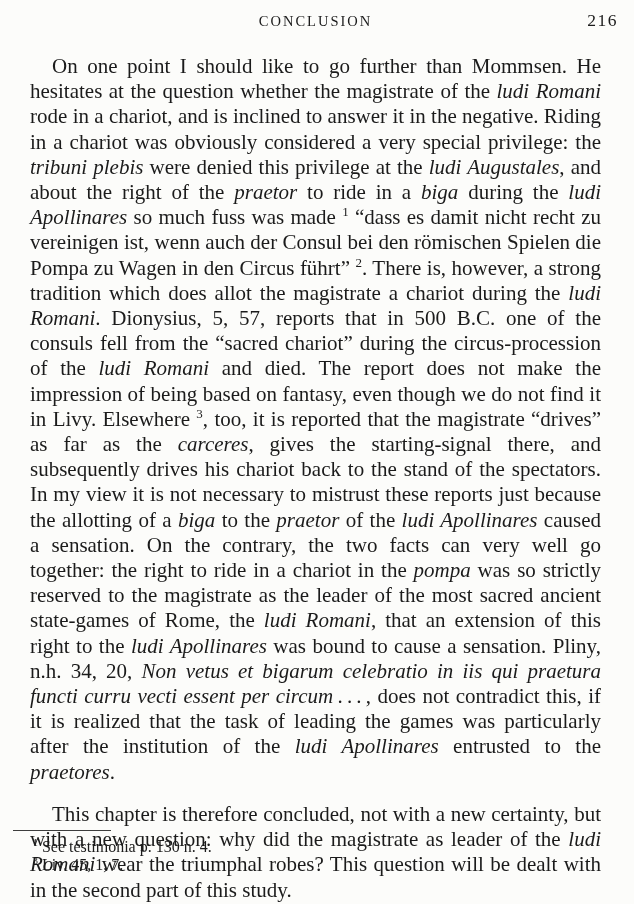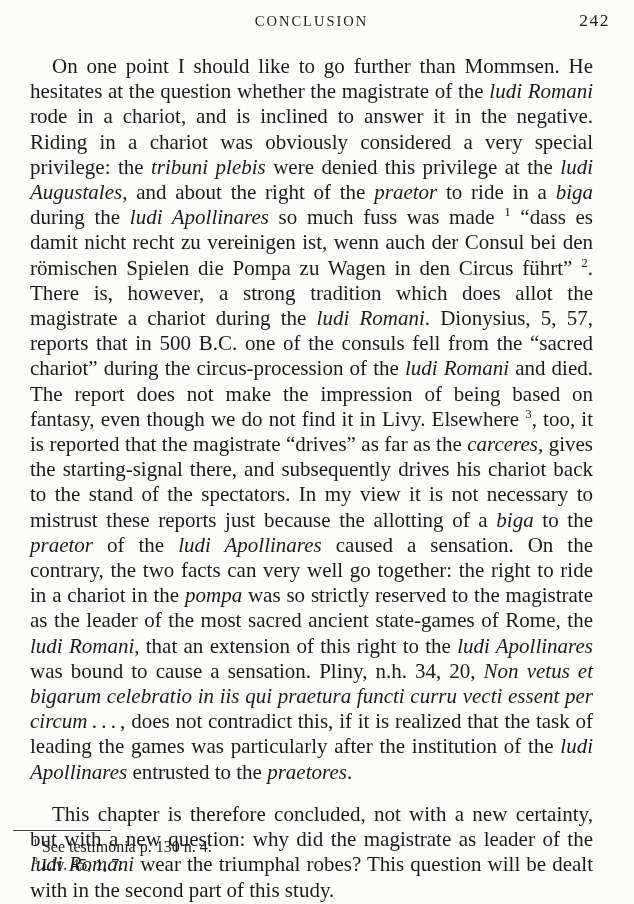--- a/index.html
+++ b/index.html
@@ -7,21 +7,21 @@
     width: 634px; height: 904px;
     background: #fcfcfa;
     overflow: hidden;
     font-family: "Liberation Serif", serif;
     color: #1b1b1b;
   }
   .page {
     position: relative;
     box-sizing: border-box;
     width: 634px; height: 880px;
-    padding: 10px 24px 6px 13px;
+    padding: 10px 16px 6px 13px;
   }
   .running-head {
     display: grid;
     grid-template-columns: 1fr auto 1fr;
     align-items: baseline;
     margin-bottom: 23px;
   }
   .head-spacer { grid-column: 1; }
   .head-title {
     grid-column: 2;
@@ -71,21 +71,21 @@
   }
 </style>
 </head>
 <body>
 
 <div class="page">
 
   <header class="running-head">
     <span class="head-spacer"></span>
     <span class="head-title">CONCLUSION</span>
-    <span class="page-num">242</span>
+    <span class="page-num">216</span>
   </header>
 
   <main class="text-block">
     <p class="para"><span>On one point I should like to go further than Mommsen. He hesitates at the question whether the magistrate of the </span><span class="it">ludi Romani</span><span> rode in a chariot, and is inclined to answer it in the negative. Riding in a chariot was obviously considered a very special privilege: the </span><span class="it">tribuni plebis</span><span> were denied this privilege at the </span><span class="it">ludi Augustales</span><span>, and about the right of the </span><span class="it">praetor</span><span> to ride in a </span><span class="it">biga</span><span> during the </span><span class="it">ludi Apollinares</span><span> so much fuss was made </span><sup>1</sup><span> “dass es damit nicht recht zu vereinigen ist, wenn auch der Consul bei den römischen Spielen die Pompa zu Wagen in den Circus führt” </span><sup>2</sup><span>. There is, however, a strong tradition which does allot the magistrate a chariot during the </span><span class="it">ludi Romani</span><span>. Dionysius, 5, 57, reports that in 500 B.C. one of the consuls fell from the “sacred chariot” during the circus-procession of the </span><span class="it">ludi Romani</span><span> and died. The report does not make the impression of being based on fantasy, even though we do not find it in Livy. Elsewhere </span><sup>3</sup><span>, too, it is reported that the magistrate “drives” as far as the </span><span class="it">carceres</span><span>, gives the starting-signal there, and subsequently drives his chariot back to the stand of the spectators. In my view it is not necessary to mistrust these reports just because the allotting of a </span><span class="it">biga</span><span> to the </span><span class="it">praetor</span><span> of the </span><span class="it">ludi Apollinares</span><span> caused a sensation. On the contrary, the two facts can very well go together: the right to ride in a chariot in the </span><span class="it">pompa</span><span> was so strictly reserved to the magistrate as the leader of the most sacred ancient state-games of Rome, the </span><span class="it">ludi Romani</span><span>, that an extension of this right to the </span><span class="it">ludi Apollinares</span><span> was bound to cause a sensation. Pliny, n.h. 34, 20, </span><span class="it">Non vetus et bigarum celebratio in iis qui praetura functi curru vecti essent per circum</span><span> . . . , does not contradict this, if it is realized that the task of leading the games was particularly after the institution of the </span><span class="it">ludi Apollinares</span><span> entrusted to the </span><span class="it">praetores</span><span>.</span></p>
     <p class="para"><span>This chapter is therefore concluded, not with a new certainty, but with a new question: why did the magistrate as leader of the </span><span class="it">ludi Romani</span><span> wear the triumphal robes? This question will be dealt with in the second part of this study.</span></p>
   </main>
 
   <footer class="footnotes">
     <div class="fn-rule"></div>
     <p class="fn"><sup>1</sup> <span>See testimonia p. 130 n. 4.</span></p>

